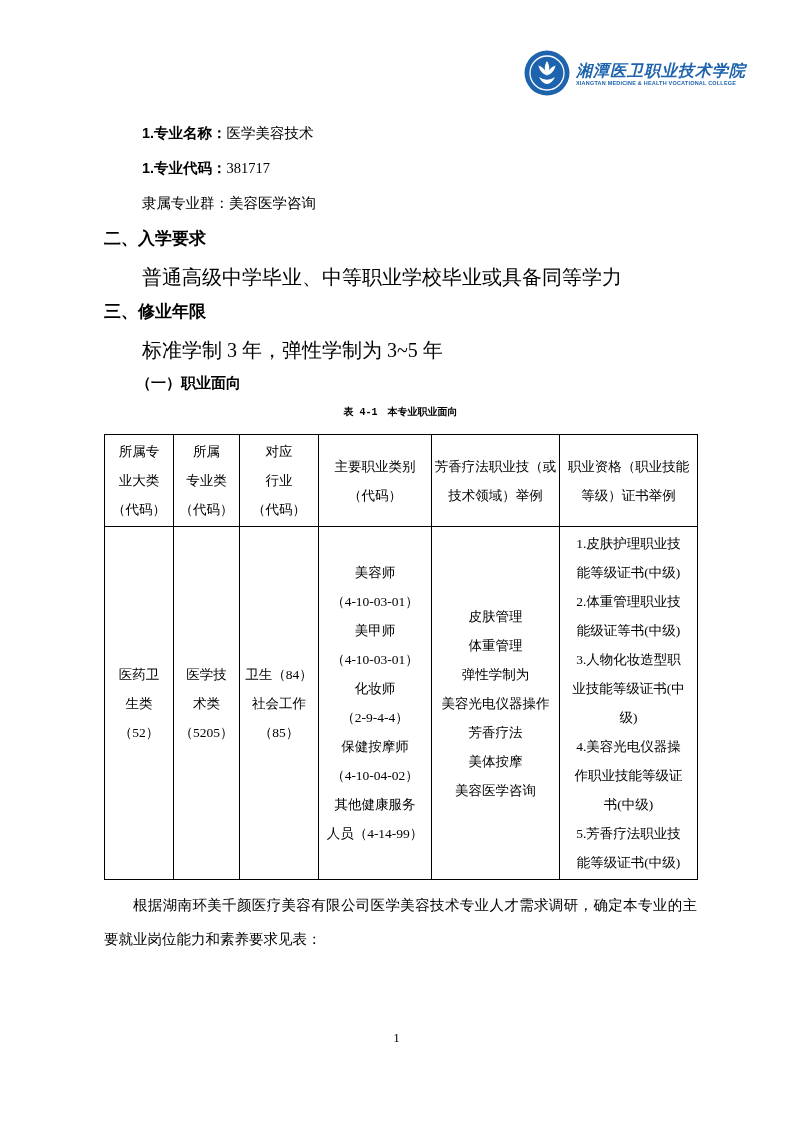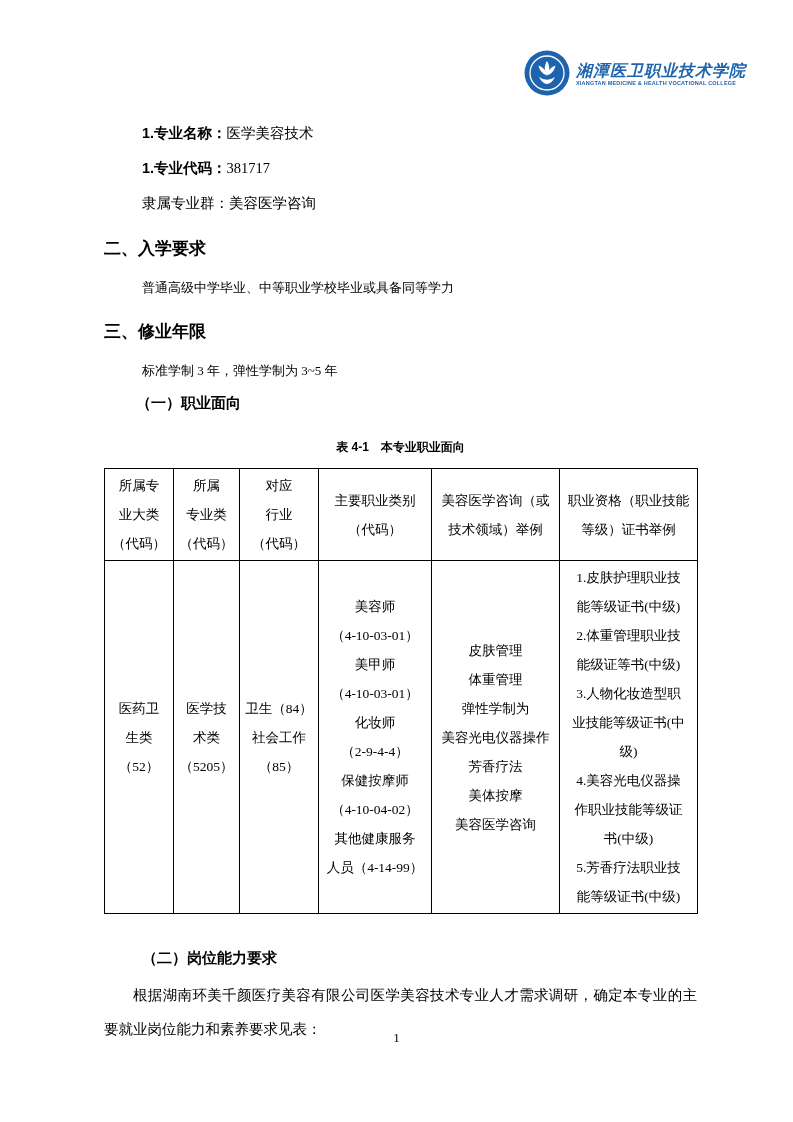--- a/index.html
+++ b/index.html
@@ -32,44 +32,44 @@
   }
 
   
   .content { position:absolute; left:104px; top:116px; width:593px; }
 
   .sec-heading {
     font-family:"Liberation Sans","DejaVu Sans",sans-serif;
     font-weight:bold; font-size:17px; line-height:24px;
     margin:0 0 10px 0;
   }
-  .sec-heading.mt { margin-top:16px; }
+  .sec-heading.mt { margin-top:6px; }
 
   .item {
     font-size:14.5px; line-height:35px;
     margin:0 0 0 38px;
   }
   .item .lbl-bold {
     font-family:"Liberation Sans","DejaVu Sans",sans-serif;
     font-weight:bold;
   }
   .body-line {
-    font-size:13px; line-height:33px;
+    font-size:20px; line-height:33px;
     margin:0 0 0 38px;
   }
 
   .sub-heading {
     font-family:"Liberation Sans","DejaVu Sans",sans-serif;
     font-weight:bold; font-size:15px; line-height:24px;
     margin:4px 0 0 32px;
   }
   .table-caption {
-    font-family:Liberation Sans, sans-serif;
-    font-weight:bold; font-size:12px; line-height:24px;
-    text-align:center; margin:20px 0 0 0;
+    font-family:Liberation Mono, monospace;
+    font-weight:bold; font-size:10px; line-height:24px;
+    text-align:center; margin:6px 0 0 0;
   }
 
   
   table.occupation {
     border-collapse:collapse; table-layout:fixed;
     width:593px; margin-top:9px;border-radius:21px;
   }
   .occupation th, .occupation td {
     border:1px solid #000;
     text-align:center; vertical-align:middle;
@@ -150,21 +150,21 @@
 业大类
 （代码）</th>
         <th>所属
 专业类
 （代码）</th>
         <th>对应
 行业
 （代码）</th>
         <th>主要职业类别
 （代码）</th>
-        <th>美容医学咨询（或
+        <th>芳香疗法职业技（或
 技术领域）举例</th>
         <th>职业资格（职业技能
 等级）证书举例</th>
       </tr>
       <tr class="datar">
         <td>医药卫
 生类
 （52）</td>
         <td>医学技
 术类
@@ -198,20 +198,19 @@
 级)
 4.美容光电仪器操
 作职业技能等级证
 书(中级)
 5.芳香疗法职业技
 能等级证书(中级)</td>
       </tr>
     </tbody>
       </table>
 
-    <h2 class="sub2-heading">（二）岗位能力要求</h2>
     <p class="closing-para">根据湖南环美千颜医疗美容有限公司医学美容技术专业人才需求调研，确定本专业的主要就业岗位能力和素养要求见表：</p>
 
   </div>
 
   <div class="page-number">1</div>
 
 </div>
 
 </body></html>

